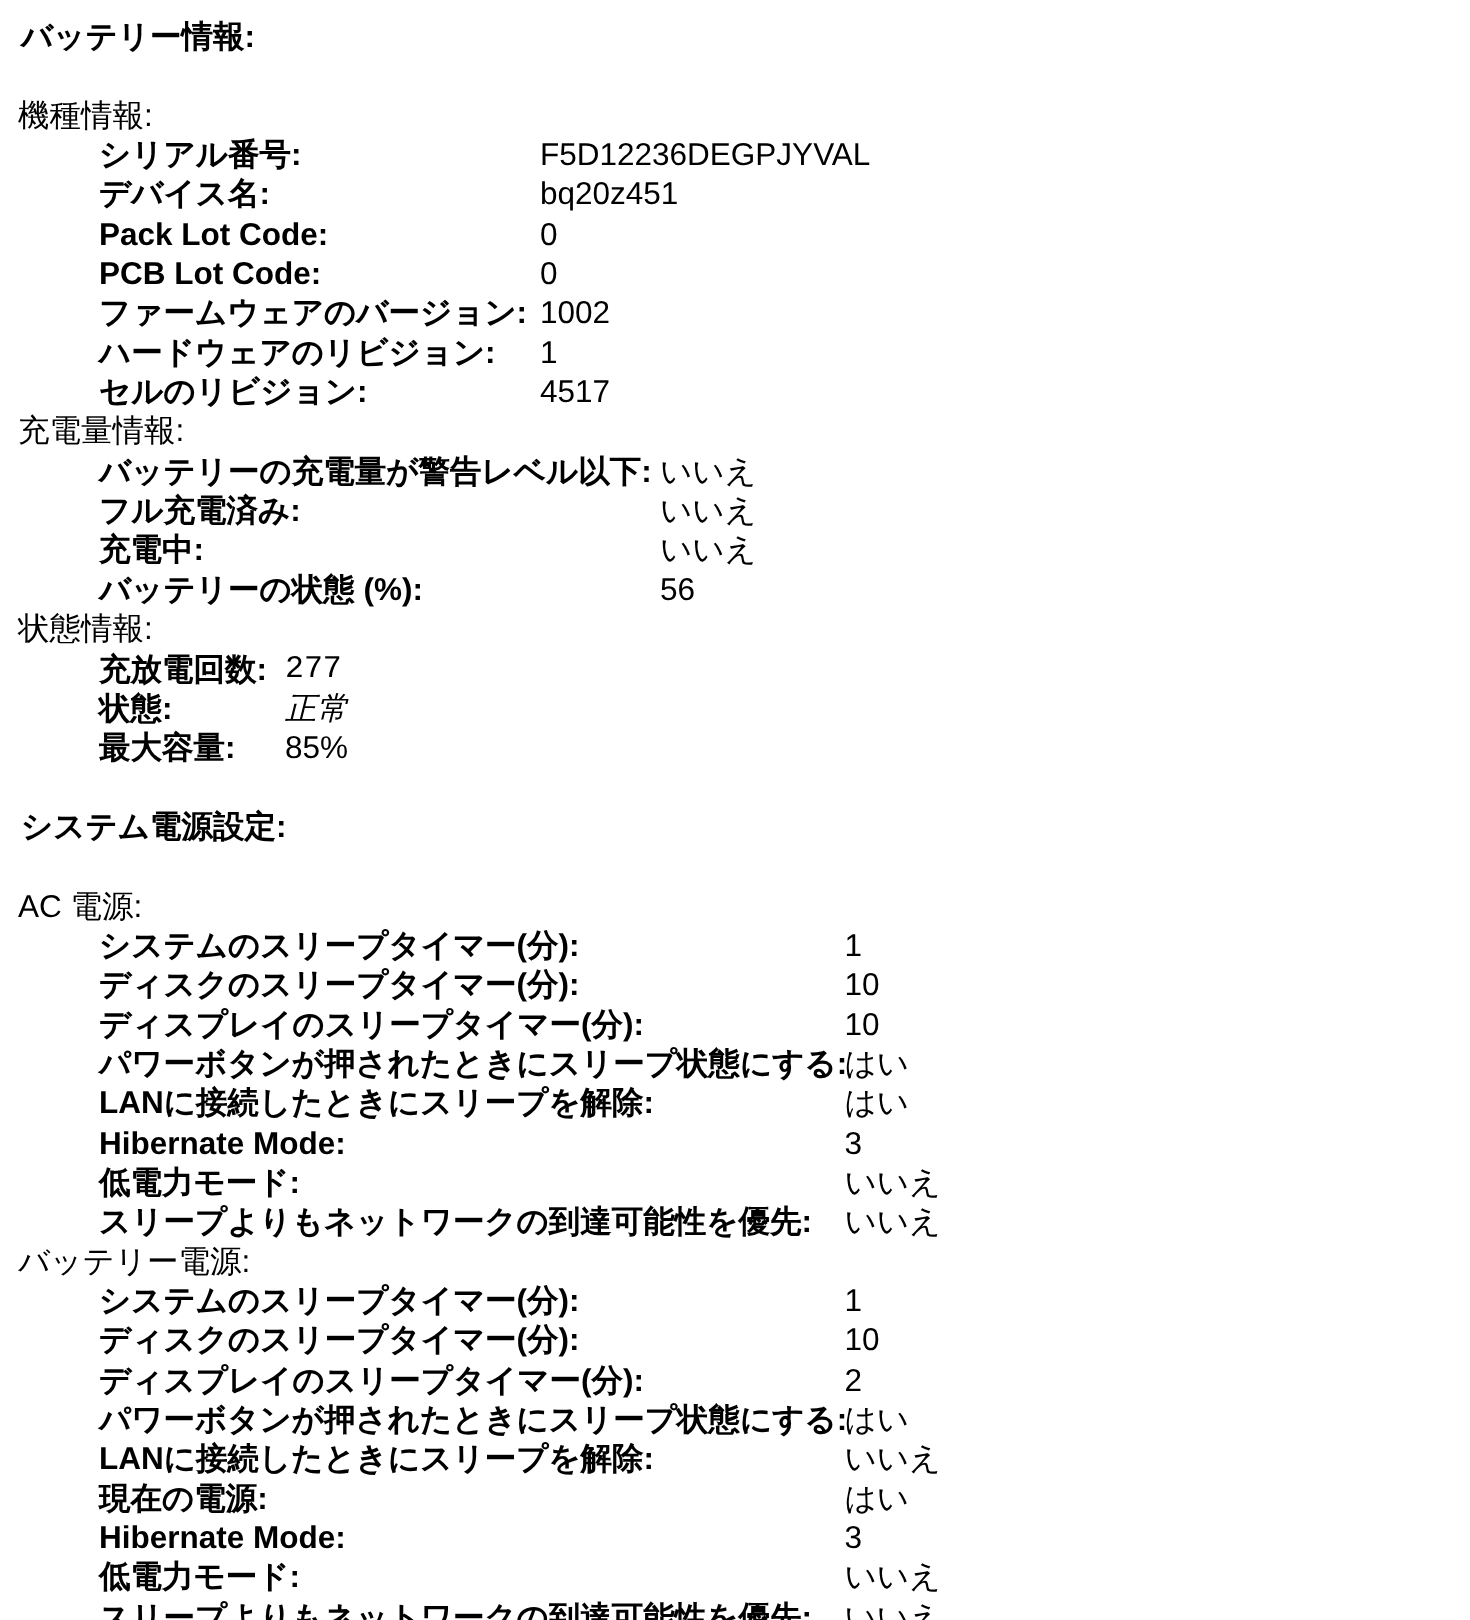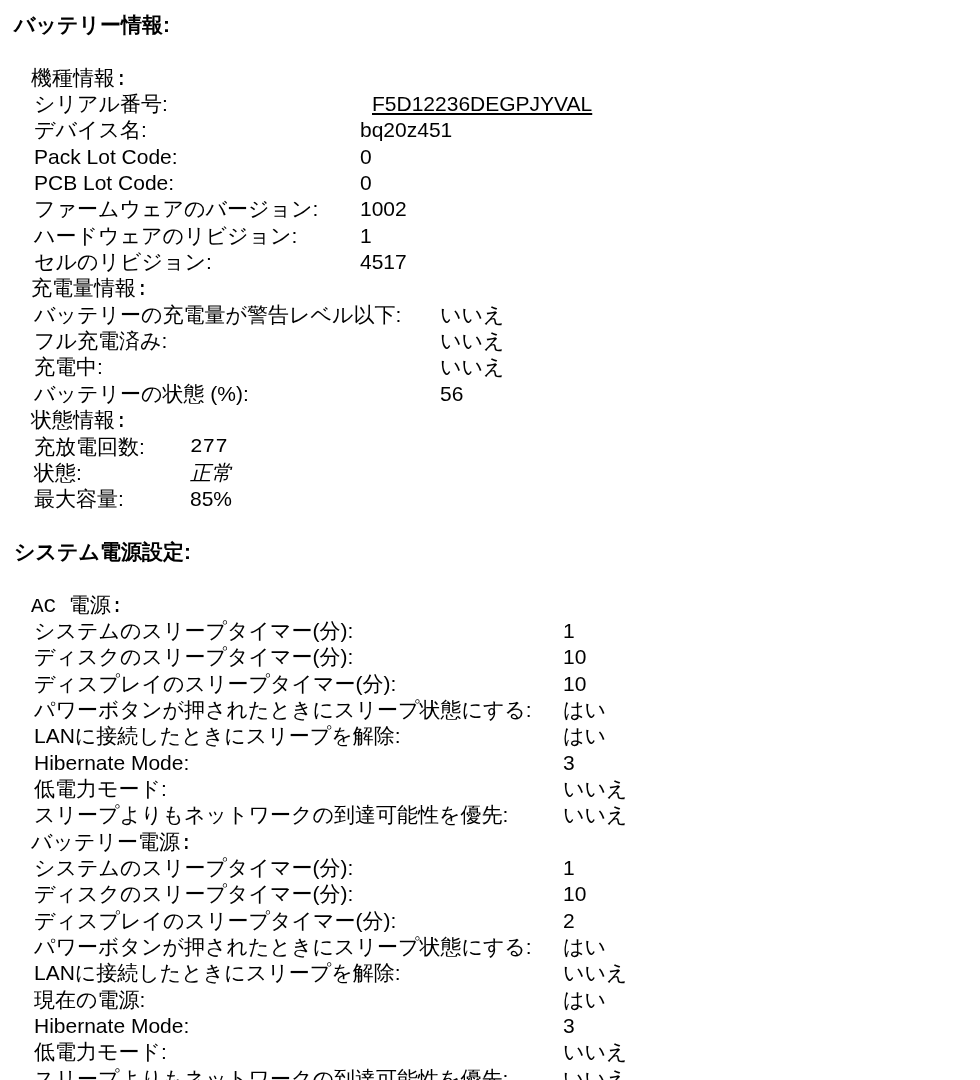--- a/index.html
+++ b/index.html
@@ -23,39 +23,39 @@
     position: relative;
     height: 26.35px;
     line-height: 26.35px;
     white-space: nowrap;
   }
   .row.title .label {
     font-weight: 700;
     padding-left: 14px;
   }
   .row.group .label {
-    padding-left: 31px;
-    font-family: Liberation Mono, monospace;
+    padding-left: 12px;
   }
   .row.item .label {
-    padding-left: 34px;
+    padding-left: 66px;
+    font-weight: bold;
   }
   .value {
     position: absolute;
     top: 0;
   }
 </style>
 </head>
 <body>
 
 <div id="report">
     <div class="row title"><span class="label">バッテリー情報:</span></div>
     <div class="row blank"></div>
     <div class="row group"><span class="label">機種情報:</span></div>
-    <div class="row item"><span class="label">シリアル番号:</span><span class="value" style="left: 372px; text-decoration: underline;">F5D12236DEGPJYVAL</span></div>
+    <div class="row item"><span class="label">シリアル番号:</span><span class="value" style="left: 360px;">F5D12236DEGPJYVAL</span></div>
     <div class="row item"><span class="label">デバイス名:</span><span class="value" style="left: 360px;">bq20z451</span></div>
     <div class="row item"><span class="label">Pack Lot Code:</span><span class="value" style="left: 360px;">0</span></div>
     <div class="row item"><span class="label">PCB Lot Code:</span><span class="value" style="left: 360px;">0</span></div>
     <div class="row item"><span class="label">ファームウェアのバージョン:</span><span class="value" style="left: 360px;">1002</span></div>
     <div class="row item"><span class="label">ハードウェアのリビジョン:</span><span class="value" style="left: 360px;">1</span></div>
     <div class="row item"><span class="label">セルのリビジョン:</span><span class="value" style="left: 360px;">4517</span></div>
     <div class="row group"><span class="label">充電量情報:</span></div>
     <div class="row item"><span class="label">バッテリーの充電量が警告レベル以下:</span><span class="value" style="left: 440px;">いいえ</span></div>
     <div class="row item"><span class="label">フル充電済み:</span><span class="value" style="left: 440px;">いいえ</span></div>
     <div class="row item"><span class="label">充電中:</span><span class="value" style="left: 440px;">いいえ</span></div>

